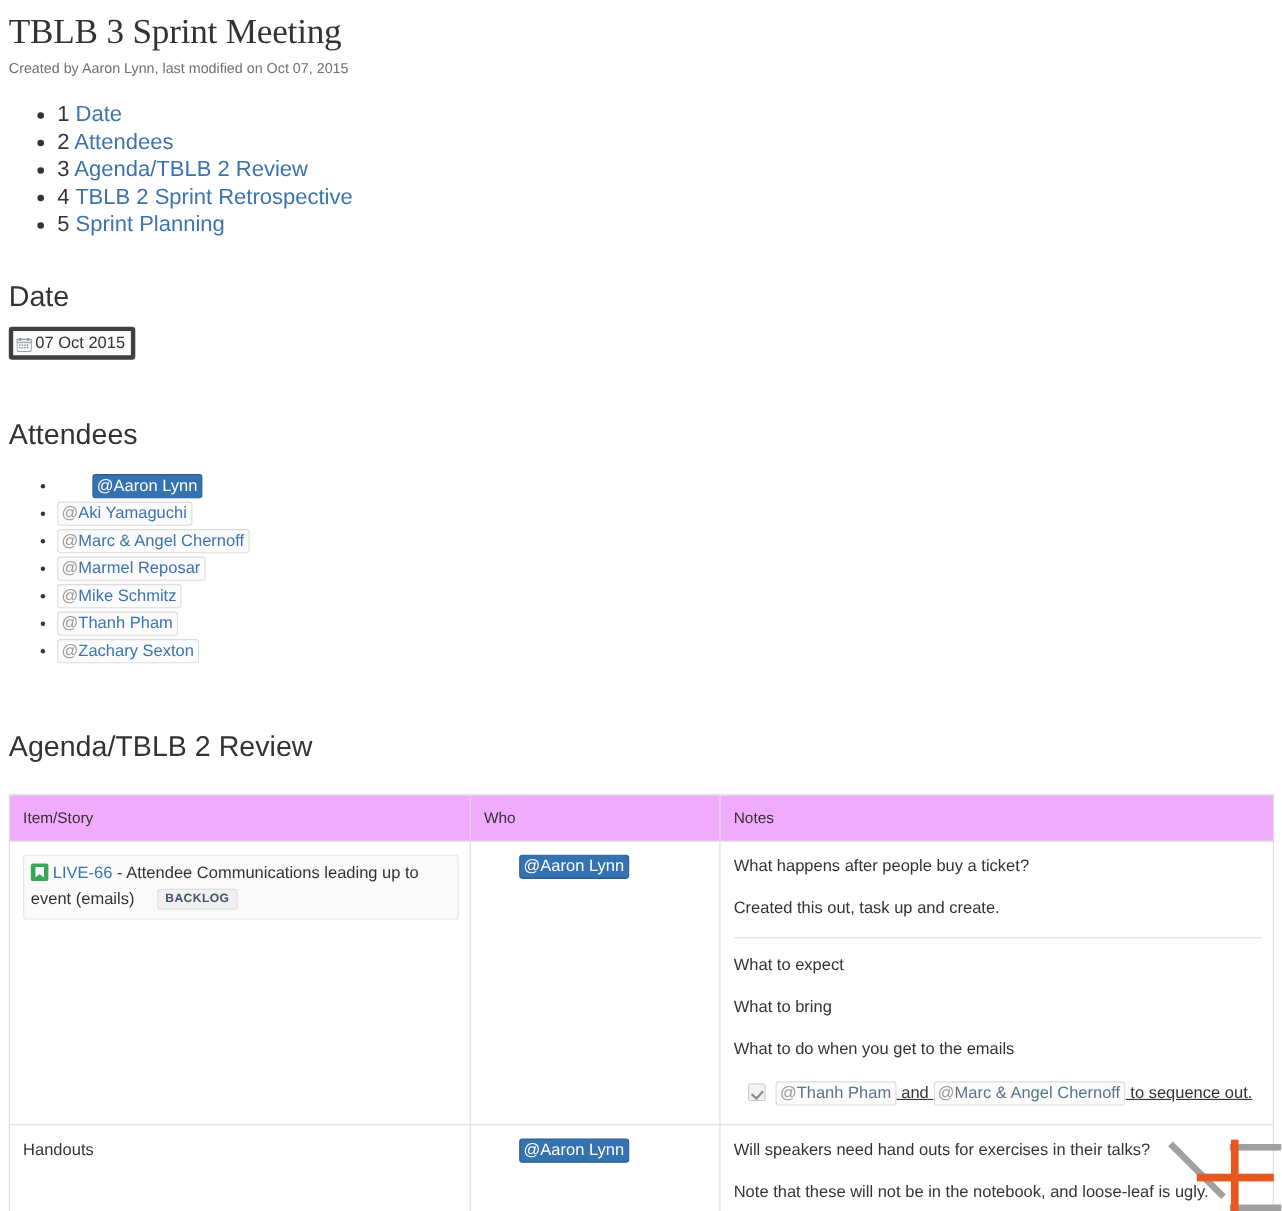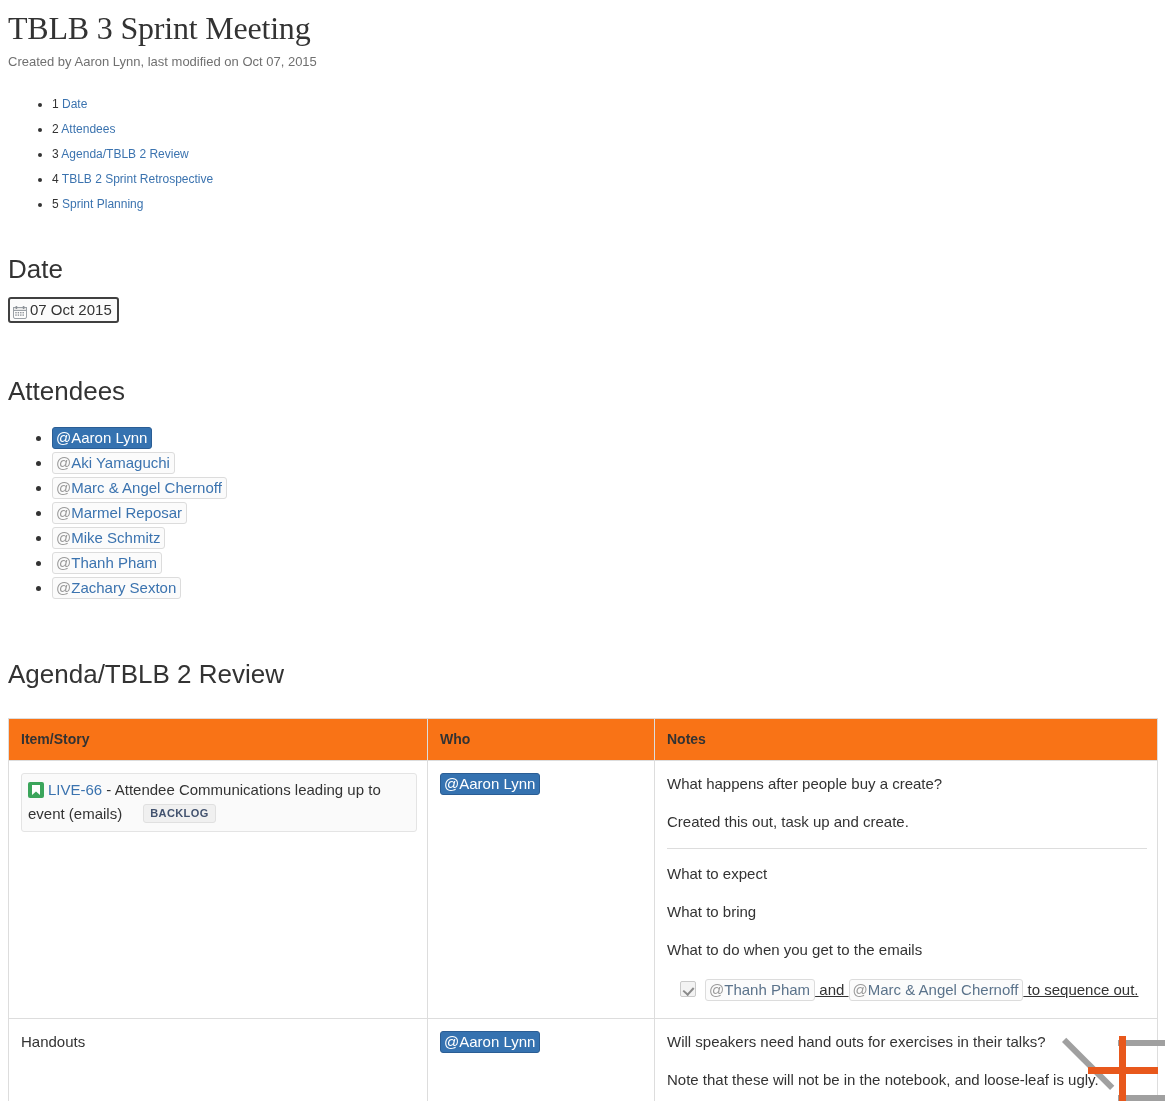--- a/index.html
+++ b/index.html
@@ -38,21 +38,21 @@
     line-height: 16px;
   }
 
   
   .toc {
     margin: 22px 0 0 0;
     padding: 0 0 0 44px;
     list-style: disc;
   }
   .toc li {
-    font-size: 12px;
+    font-size: 20px;
     line-height: 25px;
     color: #333333;
     padding: 0;
   }
   .toc li::marker { color: #333333; }
   .toc-num { color: #333333; }
   .toc-link {
     color: #3b73af;
     text-decoration: none;
     cursor: pointer;
@@ -69,21 +69,21 @@
   h2.sec-date      { margin-top: 36px; }
   h2.sec-attendees { margin-top: 52px; }
   h2.sec-agenda    { margin-top: 58px; }
 
   
   .date-wrap { margin-top: 12px; }
   .date-chip {
     display: inline-flex;
     align-items: center;
     gap: 3px;
-    border: 2px solid #404040;
+    border: 4px solid #404040;
     background: #fbfbfb;
     border-radius: 3px;
     padding: 1px 5px 1px 3px;
     font-size: 15px;
     color: #333333;
     line-height: 20px;
     cursor: pointer;
   }
   .cal-icon {
     width: 14px; height: 13px;
@@ -117,40 +117,41 @@
     text-decoration: none;
     white-space: nowrap;
     cursor: pointer;
     vertical-align: baseline;
   }
   .mention .at { color: #9a9a9a; }
   .mention.current {
     background: #3572b0;
     border-color: #2a5d94;
     color: #ffffff;
+    margin-left: 32px;
   }
   .mention.current .at { color: #ffffff; }
   .mention.muted { color: #5b738b; }
 
   
   .agenda-table {
     width: 1149px;
     border-collapse: collapse;
     margin-top: 28px;
     table-layout: fixed;
     border: 1px solid #dddddd;
     border-top: 1px solid #cccccc;
   }
   .agenda-table th {
-    background: #f97316;
+    background: #f0abfc;
     border: 1px solid #dddddd;
     text-align: left;
     vertical-align: top;
     font-size: 14px;
-    font-weight: bold;
+    font-weight: normal;
     color: #333333;
     padding: 11px 10px 12px 12px;
     line-height: 18px;
   }
   .agenda-table td {
     border: 1px solid #dddddd;
     vertical-align: top;
     padding: 12px 10px 12px 12px;
     font-size: 15px;
     line-height: 22px;
@@ -375,21 +376,21 @@
       <tr class="row-item">
         <td>
           <span class="jira-box">
             <span class="jira-icon"></span><a class="jira-key">LIVE-66</a><span> - </span><span>Attendee Communications leading up to event (emails)</span><span class="badge">BACKLOG</span>
           </span>
         </td>
         <td>
           <a class="mention current"><span class="at">@</span><span>Aaron Lynn</span></a>
         </td>
         <td>
-          <p>What happens after people buy a create?</p>
+          <p>What happens after people buy a ticket?</p>
           <p>Created this out, task up and create.</p>
           <hr class="notes-hr">
           <p>What to expect</p>
           <p>What to bring</p>
           <p>What to do when you get to the emails</p>
           <ul class="tasklist">
             <li>
               <span class="checkbox"></span>
               <span class="task-text"><a class="mention muted"><span class="at">@</span><span>Thanh Pham</span></a><span> and </span><a class="mention muted"><span class="at">@</span><span>Marc &amp; Angel Chernoff</span></a><span> to sequence out.</span></span>
             </li>

